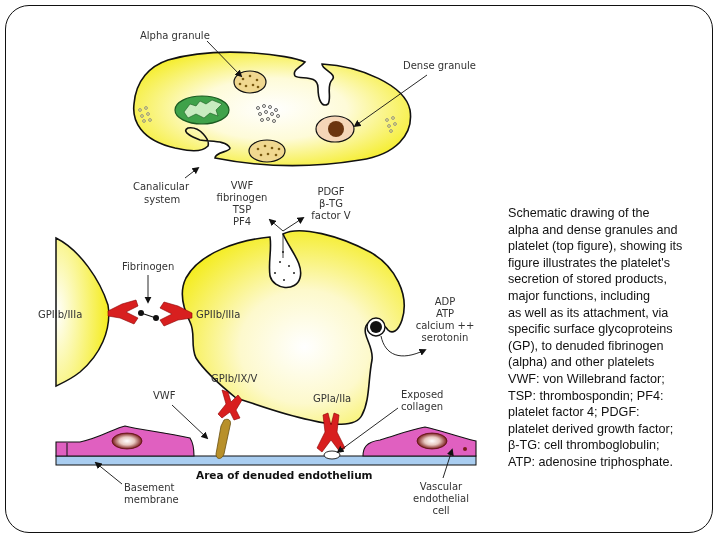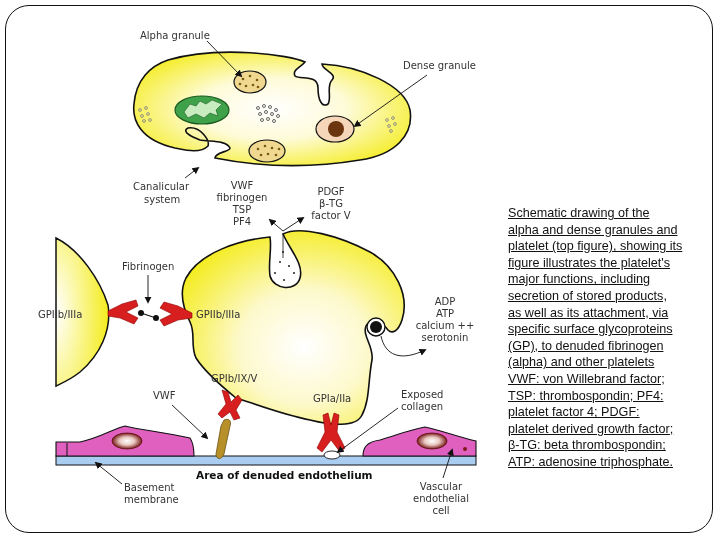--- a/index.html
+++ b/index.html
@@ -2,21 +2,21 @@
 <html><head>
 <meta charset="utf-8">
 <style>
   html, body { margin: 0; padding: 0; background: #ffffff; }
   body { width: 720px; height: 540px; position: relative; overflow: hidden; font-family: "DejaVu Sans", sans-serif; }
   .frame { position: absolute; left: 5px; top: 5px; width: 708px; height: 528px; border: 1.5px solid #111; border-radius: 24px; box-sizing: border-box; }
   svg.diagram { position: absolute; left: 0; top: 0; }
   .lbl { font-family: "DejaVu Sans", sans-serif; font-size: 10px; fill: #333; }
   .lbl-b { font-family: "DejaVu Sans", sans-serif; font-size: 10.5px; fill: #111; font-weight: bold; }
   .caption { position: absolute; left: 508px; top: 205px; width: 205px; font-family: "Liberation Sans", sans-serif; font-size: 12.6px; line-height: 16.6px; color: #111; }
-  .caption span { display: block; white-space: nowrap; text-decoration: underline; }
+  .caption span { display: block; white-space: nowrap; }
 </style>
 </head>
 <body>
 
 <div class="frame"></div>
 
 <svg class="diagram" width="720" height="540" viewBox="0 0 720 540">
   <defs>
     <radialGradient id="plateletGrad" cx="0.5" cy="0.5" r="0.6">
       <stop offset="0" stop-color="#ffffff"></stop>
@@ -195,25 +195,25 @@
     <text class="lbl" x="441" y="514">cell</text>
   </g>
   <line x1="443" y1="478" x2="452" y2="450" stroke="#111" stroke-width="0.9" marker-end="url(#arrow)"></line>
 </svg>
 
 <div class="caption" id="caption">
     <span>Schematic drawing of the</span>
     <span>alpha and dense granules and</span>
     <span>platelet (top figure), showing its</span>
     <span>figure illustrates the platelet's</span>
+    <span>secretion of stored products,</span>
     <span>major functions, including</span>
-    <span>secretion of stored products,</span>
     <span>as well as its attachment, via</span>
     <span>specific surface glycoproteins</span>
     <span>(GP), to denuded fibrinogen</span>
     <span>(alpha) and other platelets</span>
     <span>VWF: von Willebrand factor;</span>
     <span>TSP: thrombospondin; PF4:</span>
     <span>platelet factor 4; PDGF:</span>
     <span>platelet derived growth factor;</span>
-    <span>β-TG: beta thrombospondin;</span>
+    <span>β-TG: cell thromboglobulin;</span>
     <span>ATP: adenosine triphosphate.</span>
   </div>
 
 </body></html>

